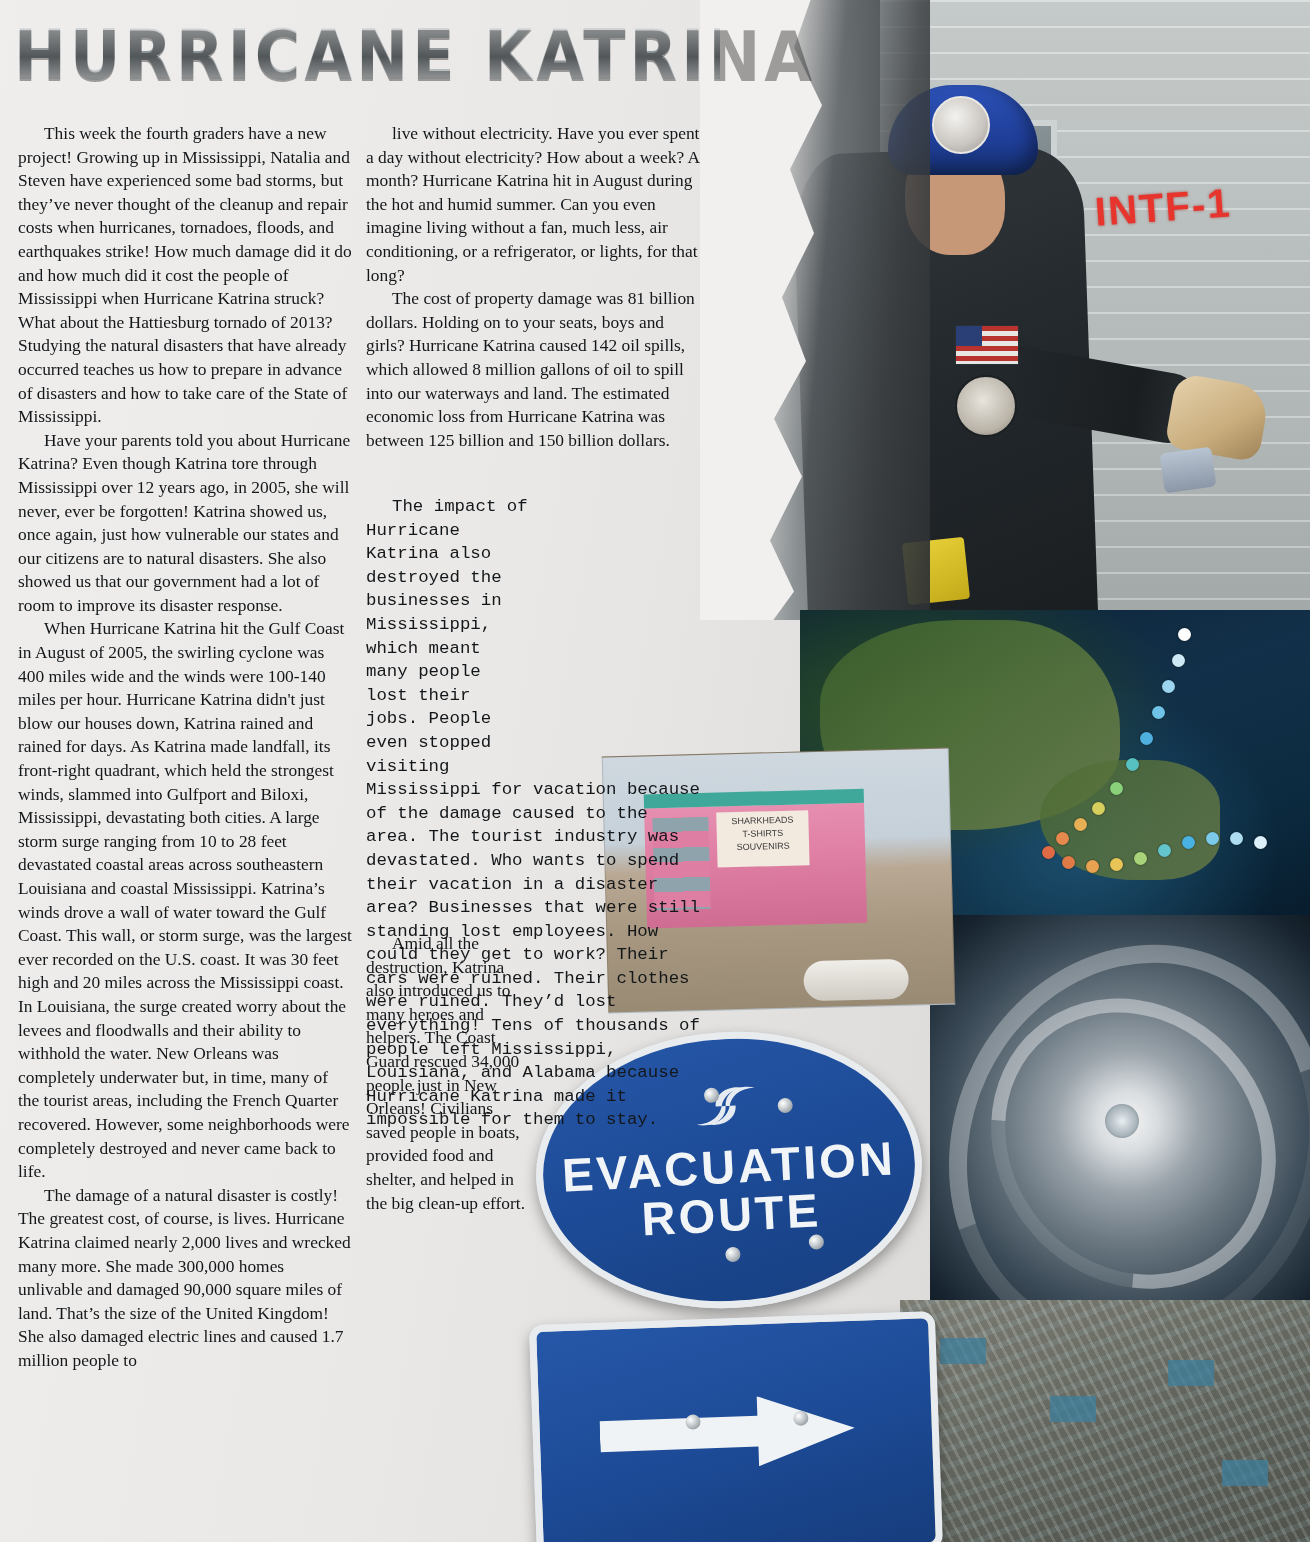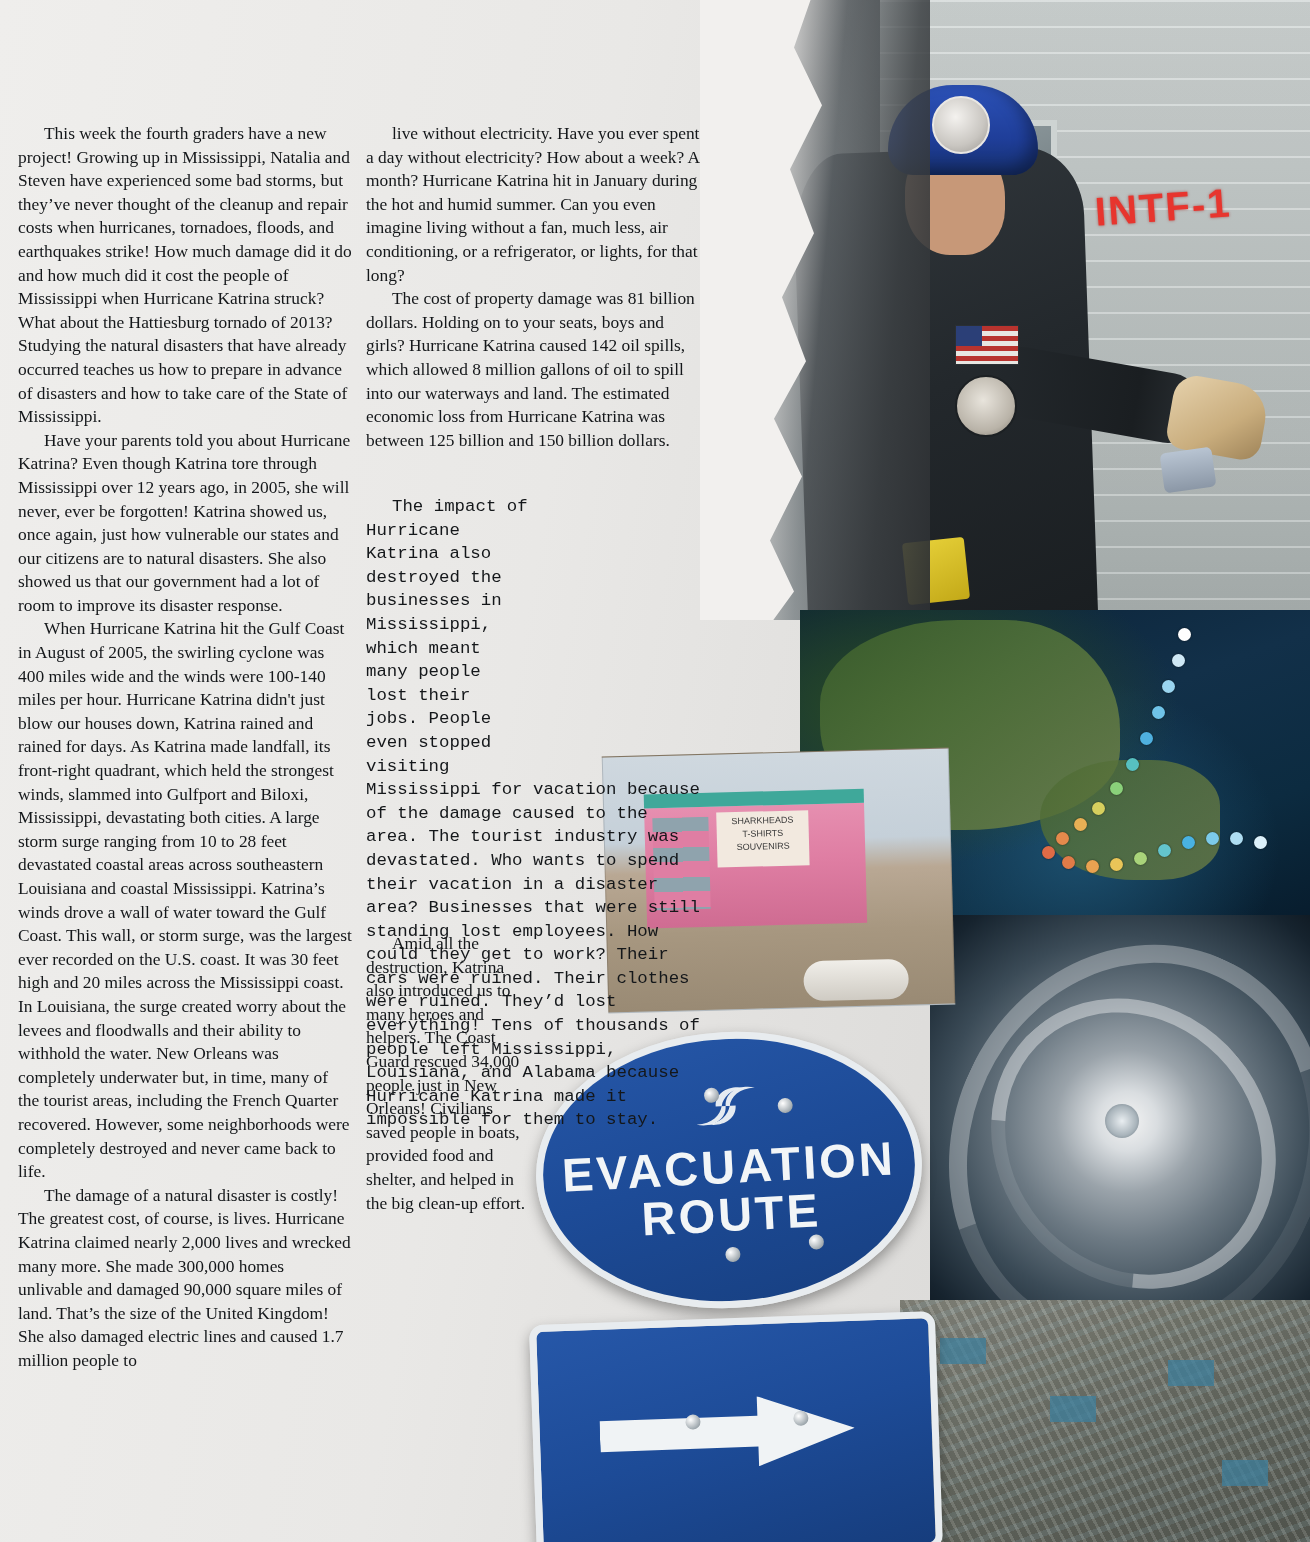--- a/index.html
+++ b/index.html
@@ -415,30 +415,33 @@
       <div class="evac-line2">ROUTE</div>
     </div>
   </div>
 
   <div class="arrow-sign">
     <div class="arrow-shape"></div>
     <div class="bolt" style="left:146px; top:88px;"></div>
     <div class="bolt" style="left:254px; top:88px;"></div>
   </div>
 
+  <div class="masthead">
+    <div class="masthead-title">HURRICANE KATRINA</div>
+  </div>
 
   <div class="col col-1">
     <p>This week the fourth graders have a new project! Growing up in Mississippi, Natalia and Steven have experienced some bad storms, but they’ve never thought of the cleanup and repair costs when hurricanes, tornadoes, floods, and earthquakes strike! How much damage did it do and how much did it cost the people of Mississippi when Hurricane Katrina struck? What about the Hattiesburg tornado of 2013? Studying the natural disasters that have already occurred teaches us how to prepare in advance of disasters and how to take care of the State of Mississippi.</p>
     <p>Have your parents told you about Hurricane Katrina? Even though Katrina tore through Mississippi over 12 years ago, in 2005, she will never, ever be forgotten! Katrina showed us, once again, just how vulnerable our states and our citizens are to natural disasters. She also showed us that our government had a lot of room to improve its disaster response.</p>
     <p>When Hurricane Katrina hit the Gulf Coast in August of 2005, the swirling cyclone was 400 miles wide and the winds were 100-140 miles per hour. Hurricane Katrina didn't just blow our houses down, Katrina rained and rained for days. As Katrina made landfall, its front-right quadrant, which held the strongest winds, slammed into Gulfport and Biloxi, Mississippi, devastating both cities. A large storm surge ranging from 10 to 28 feet devastated coastal areas across southeastern Louisiana and coastal Mississippi. Katrina’s winds drove a wall of water toward the Gulf Coast. This wall, or storm surge, was the largest ever recorded on the U.S. coast. It was 30 feet high and 20 miles across the Mississippi coast. In Louisiana, the surge created worry about the levees and floodwalls and their ability to withhold the water. New Orleans was completely underwater but, in time, many of the tourist areas, including the French Quarter recovered. However, some neighborhoods were completely destroyed and never came back to life.</p>
     <p>The damage of a natural disaster is costly! The greatest cost, of course, is lives. Hurricane Katrina claimed nearly 2,000 lives and wrecked many more. She made 300,000 homes unlivable and damaged 90,000 square miles of land. That’s the size of the United Kingdom! She also damaged electric lines and caused 1.7 million people to</p>
   </div>
 
   <div class="col col-2" style="width:334px;">
-    <p>live without electricity. Have you ever spent a day without electricity? How about a week? A month? Hurricane Katrina hit in January during the hot and humid summer. Can you even imagine living without a fan, much less, air conditioning, or a refrigerator, or lights, for that long?</p>
+    <p>live without electricity. Have you ever spent a day without electricity? How about a week? A month? Hurricane Katrina hit in August during the hot and humid summer. Can you even imagine living without a fan, much less, air conditioning, or a refrigerator, or lights, for that long?</p>
     <p>The cost of property damage was 81 billion dollars. Holding on to your seats, boys and girls? Hurricane Katrina caused 142 oil spills, which allowed 8 million gallons of oil to spill into our waterways and land. The estimated economic loss from Hurricane Katrina was between 125 billion and 150 billion dollars.</p>
   </div>
 
   <div class="col" style="left:366px; top:495px; width:334px;font-family:Liberation Mono, monospace;">
     <p style="width:334px;"><span style="float: right; width: 170px; height: 260px; shape-outside: inset(0px);"></span>The impact of Hurricane Katrina also destroyed the businesses in Mississippi, which meant many people lost their jobs. People even stopped visiting Mississippi for vacation because of the damage caused to the area. The tourist industry was devastated. Who wants to spend their vacation in a disaster area? Businesses that were still standing lost employees. How could they get to work? Their cars were ruined. Their clothes were ruined. They’d lost everything! Tens of thousands of people left Mississippi, Louisiana, and Alabama because Hurricane Katrina made it impossible for them to stay.</p>
   </div>
   <div class="col" style="left:366px; top:932px; width:170px;">
     <p>Amid all the destruction, Katrina also introduced us to many heroes and helpers. The Coast Guard rescued 34,000 people just in New Orleans! Civilians saved people in boats, provided food and shelter, and helped in the big clean-up effort.</p>
   </div>
 

